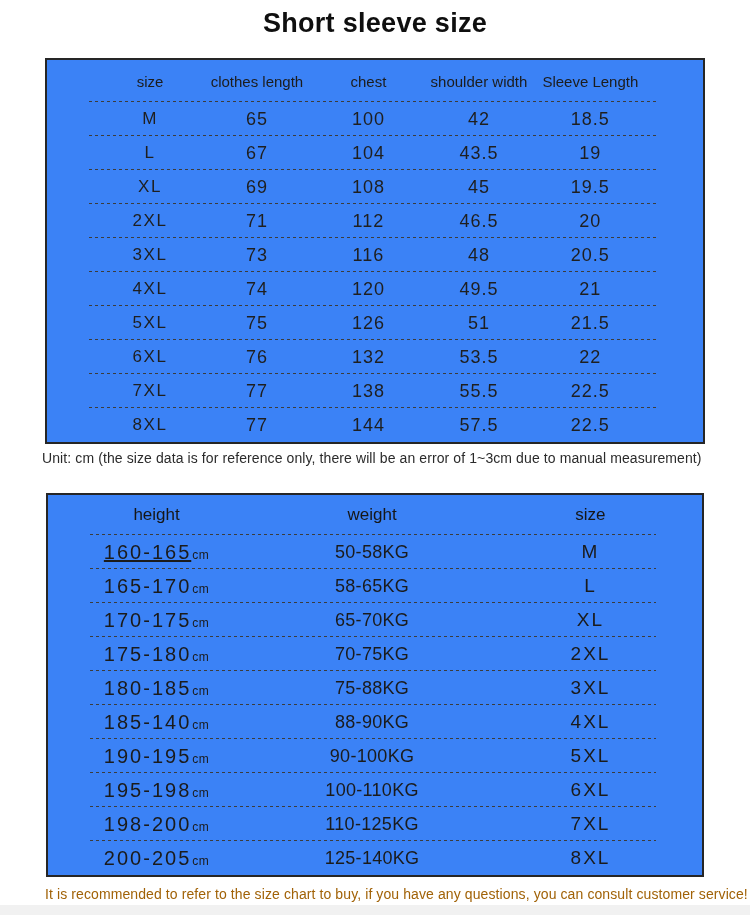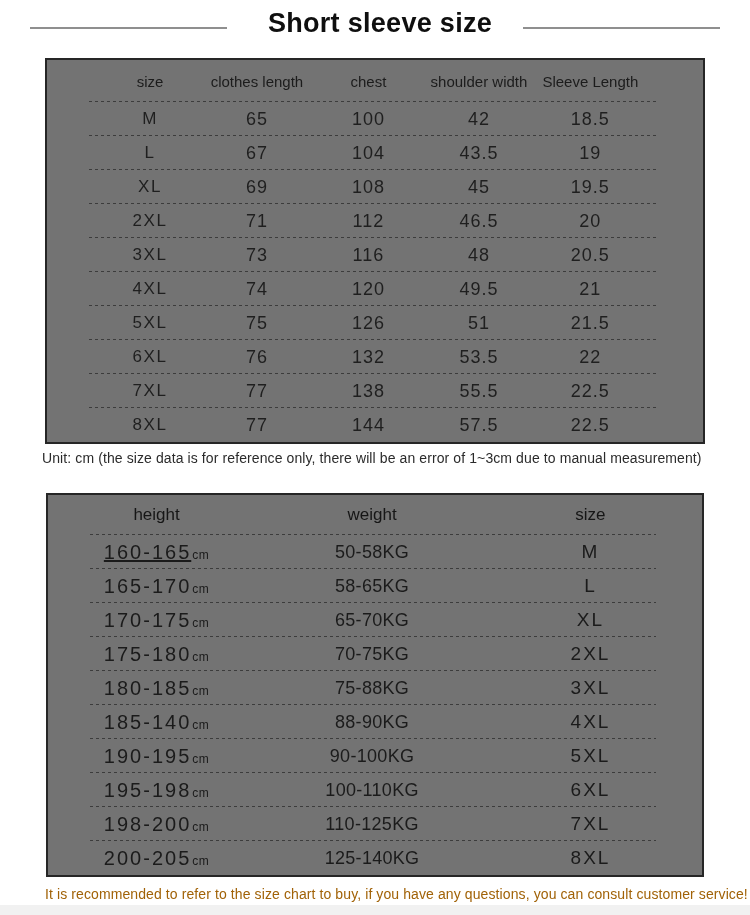--- a/index.html
+++ b/index.html
@@ -7,37 +7,37 @@
     position:relative;
     width:750px;height:915px;
     background:#ffffff;
     font-family:"Liberation Sans","DejaVu Sans",sans-serif;
     color:#222;
     overflow:hidden;
   }
   
   .title-row{
     height:47px;
-    display:flex;align-items:center;justify-content:center;
+    display:flex;align-items:center;justify-content:center;flex-direction:column;
   }
   .title-line{
     width:197px;height:2px;background:#8f8f8f;margin-top:9px;
   }
   .title-line.left{margin-right:41px;}
   .title-line.right{margin-left:31px;}
   .page-title{
     font-size:27px;font-weight:700;color:#0f0f0f;letter-spacing:0.3px;
     white-space:nowrap;
   }
   
   .tbox{
     width:660px;margin:11px auto 0 auto;
     border:2px solid #262626;
     box-sizing:border-box;
-    background:#737373;
+    background:#3b82f6;
   }
   .tbox.second{width:658px;margin-top:27px;}
   .trow{
     position:relative;
     display:flex;align-items:center;
     height:34px;
   }
   .trow.head1{height:42px;font-size:15px;color:#1c1c1c;}
   .trow.head2{height:40px;font-size:17px;color:#161616;}
   .trow.dashed::after{

